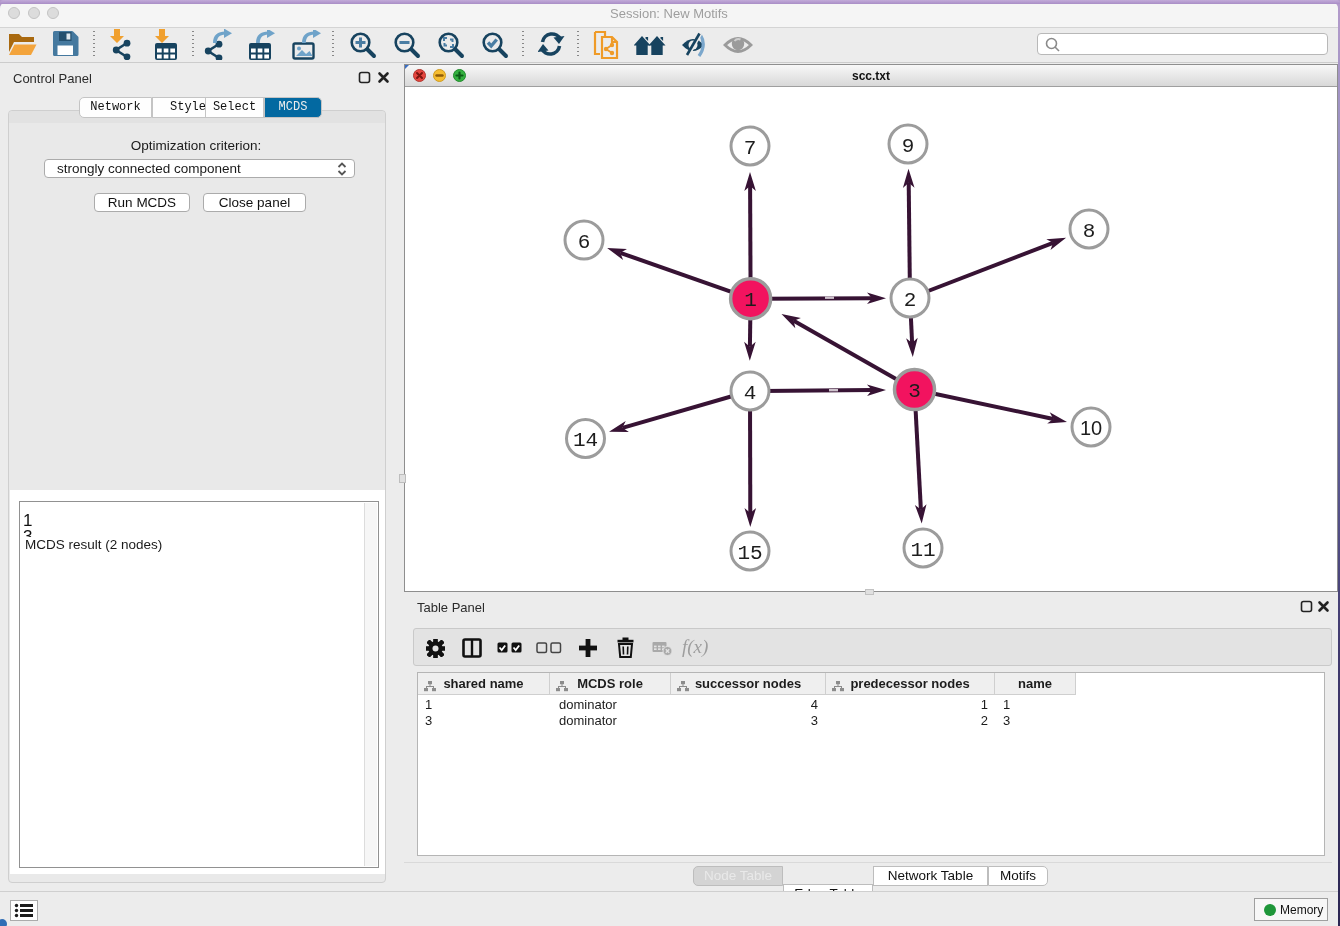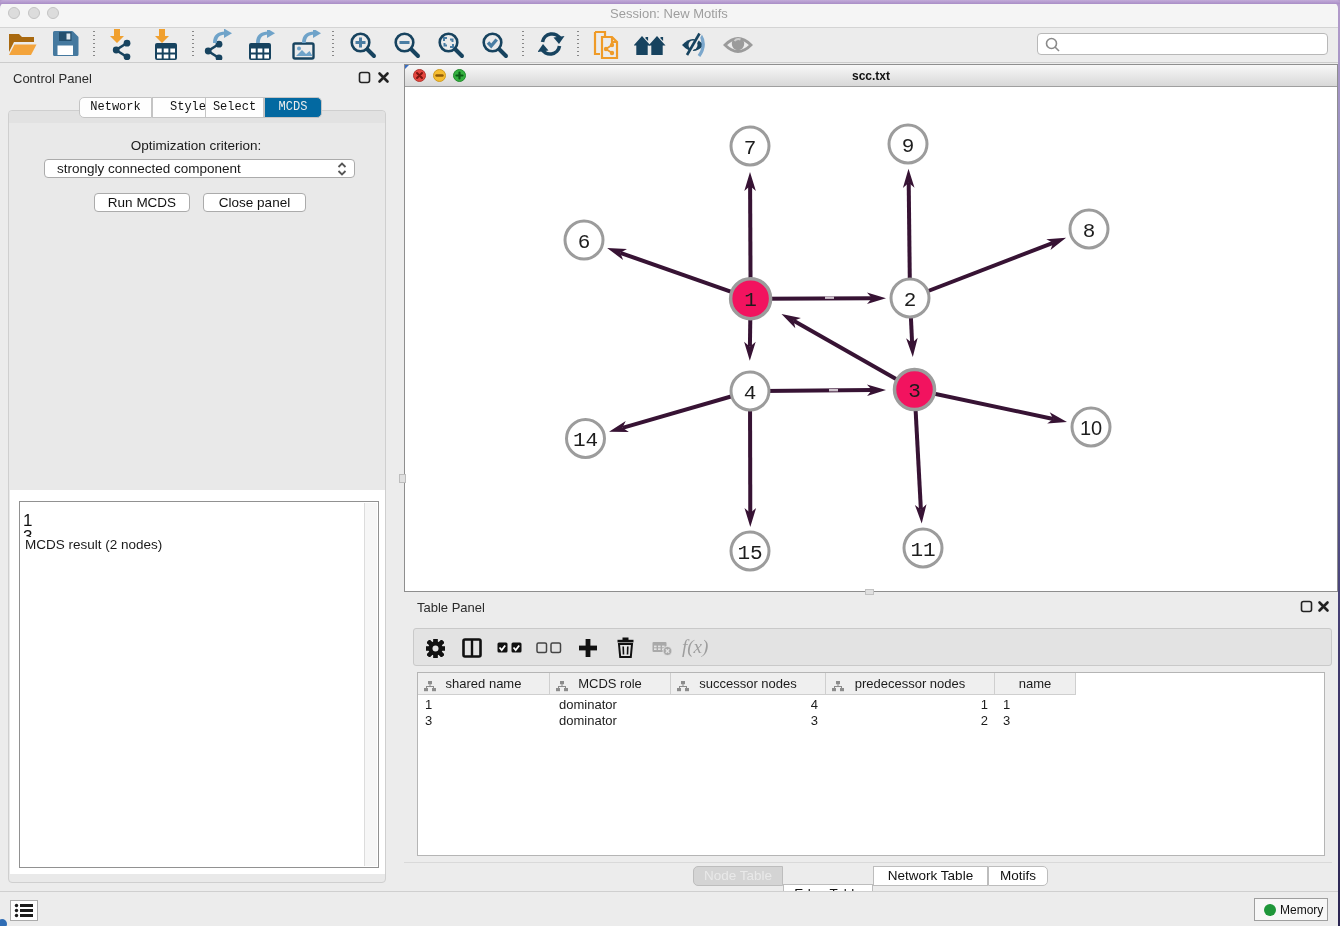--- a/index.html
+++ b/index.html
@@ -30,21 +30,21 @@
 
 #net { position:absolute; left:404px; top:64px; width:934px; height:528px; border:1px solid #8e8e8e; background:#fff; }
 #net-tb { position:absolute; left:0; top:0; width:932px; height:22px; background:linear-gradient(180deg,#f8f8f8,#d8d8d8); border-bottom:1px solid #9f9f9f; }
 .tl { position:absolute; top:4px; width:13px; height:13px; border-radius:50%; } .tl svg { display:block; }
 #net-title { position:absolute; left:0; top:4px; width:932px; text-align:center; font-size:12px; font-weight:bold; color:#111; }
 
 #tp { position:absolute; left:392px; top:592px; width:946px; height:299px; background:#ececec; }
 #tp-title { position:absolute; left:25px; top:8px; font-size:13px; color:#2b2b2b; }
 #tp-toolbar { position:absolute; left:21px; top:36px; width:919px; height:38px; background:#e3e3e3; border:1px solid #c9c9c9; border-radius:3px; }
 #tp-table { position:absolute; left:25px; top:80px; width:908px; height:184px; background:#fff; border:1px solid #b5b5b5; }
-.th { position:absolute; top:0; height:22px; background:#efefef; border-right:1px solid #cfcfcf; border-bottom:1px solid #cfcfcf; font-size:13px; color:#1c1c1c; text-align:center; line-height:22px; }
+.th { position:absolute; top:0; height:22px; background:#efefef; border-right:1px solid #cfcfcf; border-bottom:1px solid #cfcfcf; font-size:13px; color:#1c1c1c; text-align:center; line-height:22px;font-weight:bold; }
 .td { position:absolute; font-size:13px; color:#1c1c1c; height:16px; line-height:16px; }
 .btab { position:absolute; top:0; height:20px; background:#fff; border:1px solid #bdbdbd; font-size:13.5px; color:#111; text-align:center; line-height:18px; }
 
 #status { position:absolute; left:0; top:891px; width:1338px; height:35px; background:#ececec; border-top:1px solid #cfcfcf; }
 #listbtn { position:absolute; left:10px; top:8px; width:28px; height:21px; background:#fdfdfd; border:1px solid #ababab; }
 #membtn { position:absolute; left:1254px; top:6px; width:74px; height:23px; background:#f7f7f7; border:1px solid #9f9f9f; font-size:12px; color:#111; }
 </style>
 </head>
 <body>
 <div id="topstrip" style="position:absolute;left:0;top:0;width:1340px;height:4px;background:linear-gradient(180deg,#c3abd9,#a98dc6);border-radius:8px 8px 0 0;z-index:50;"></div>

